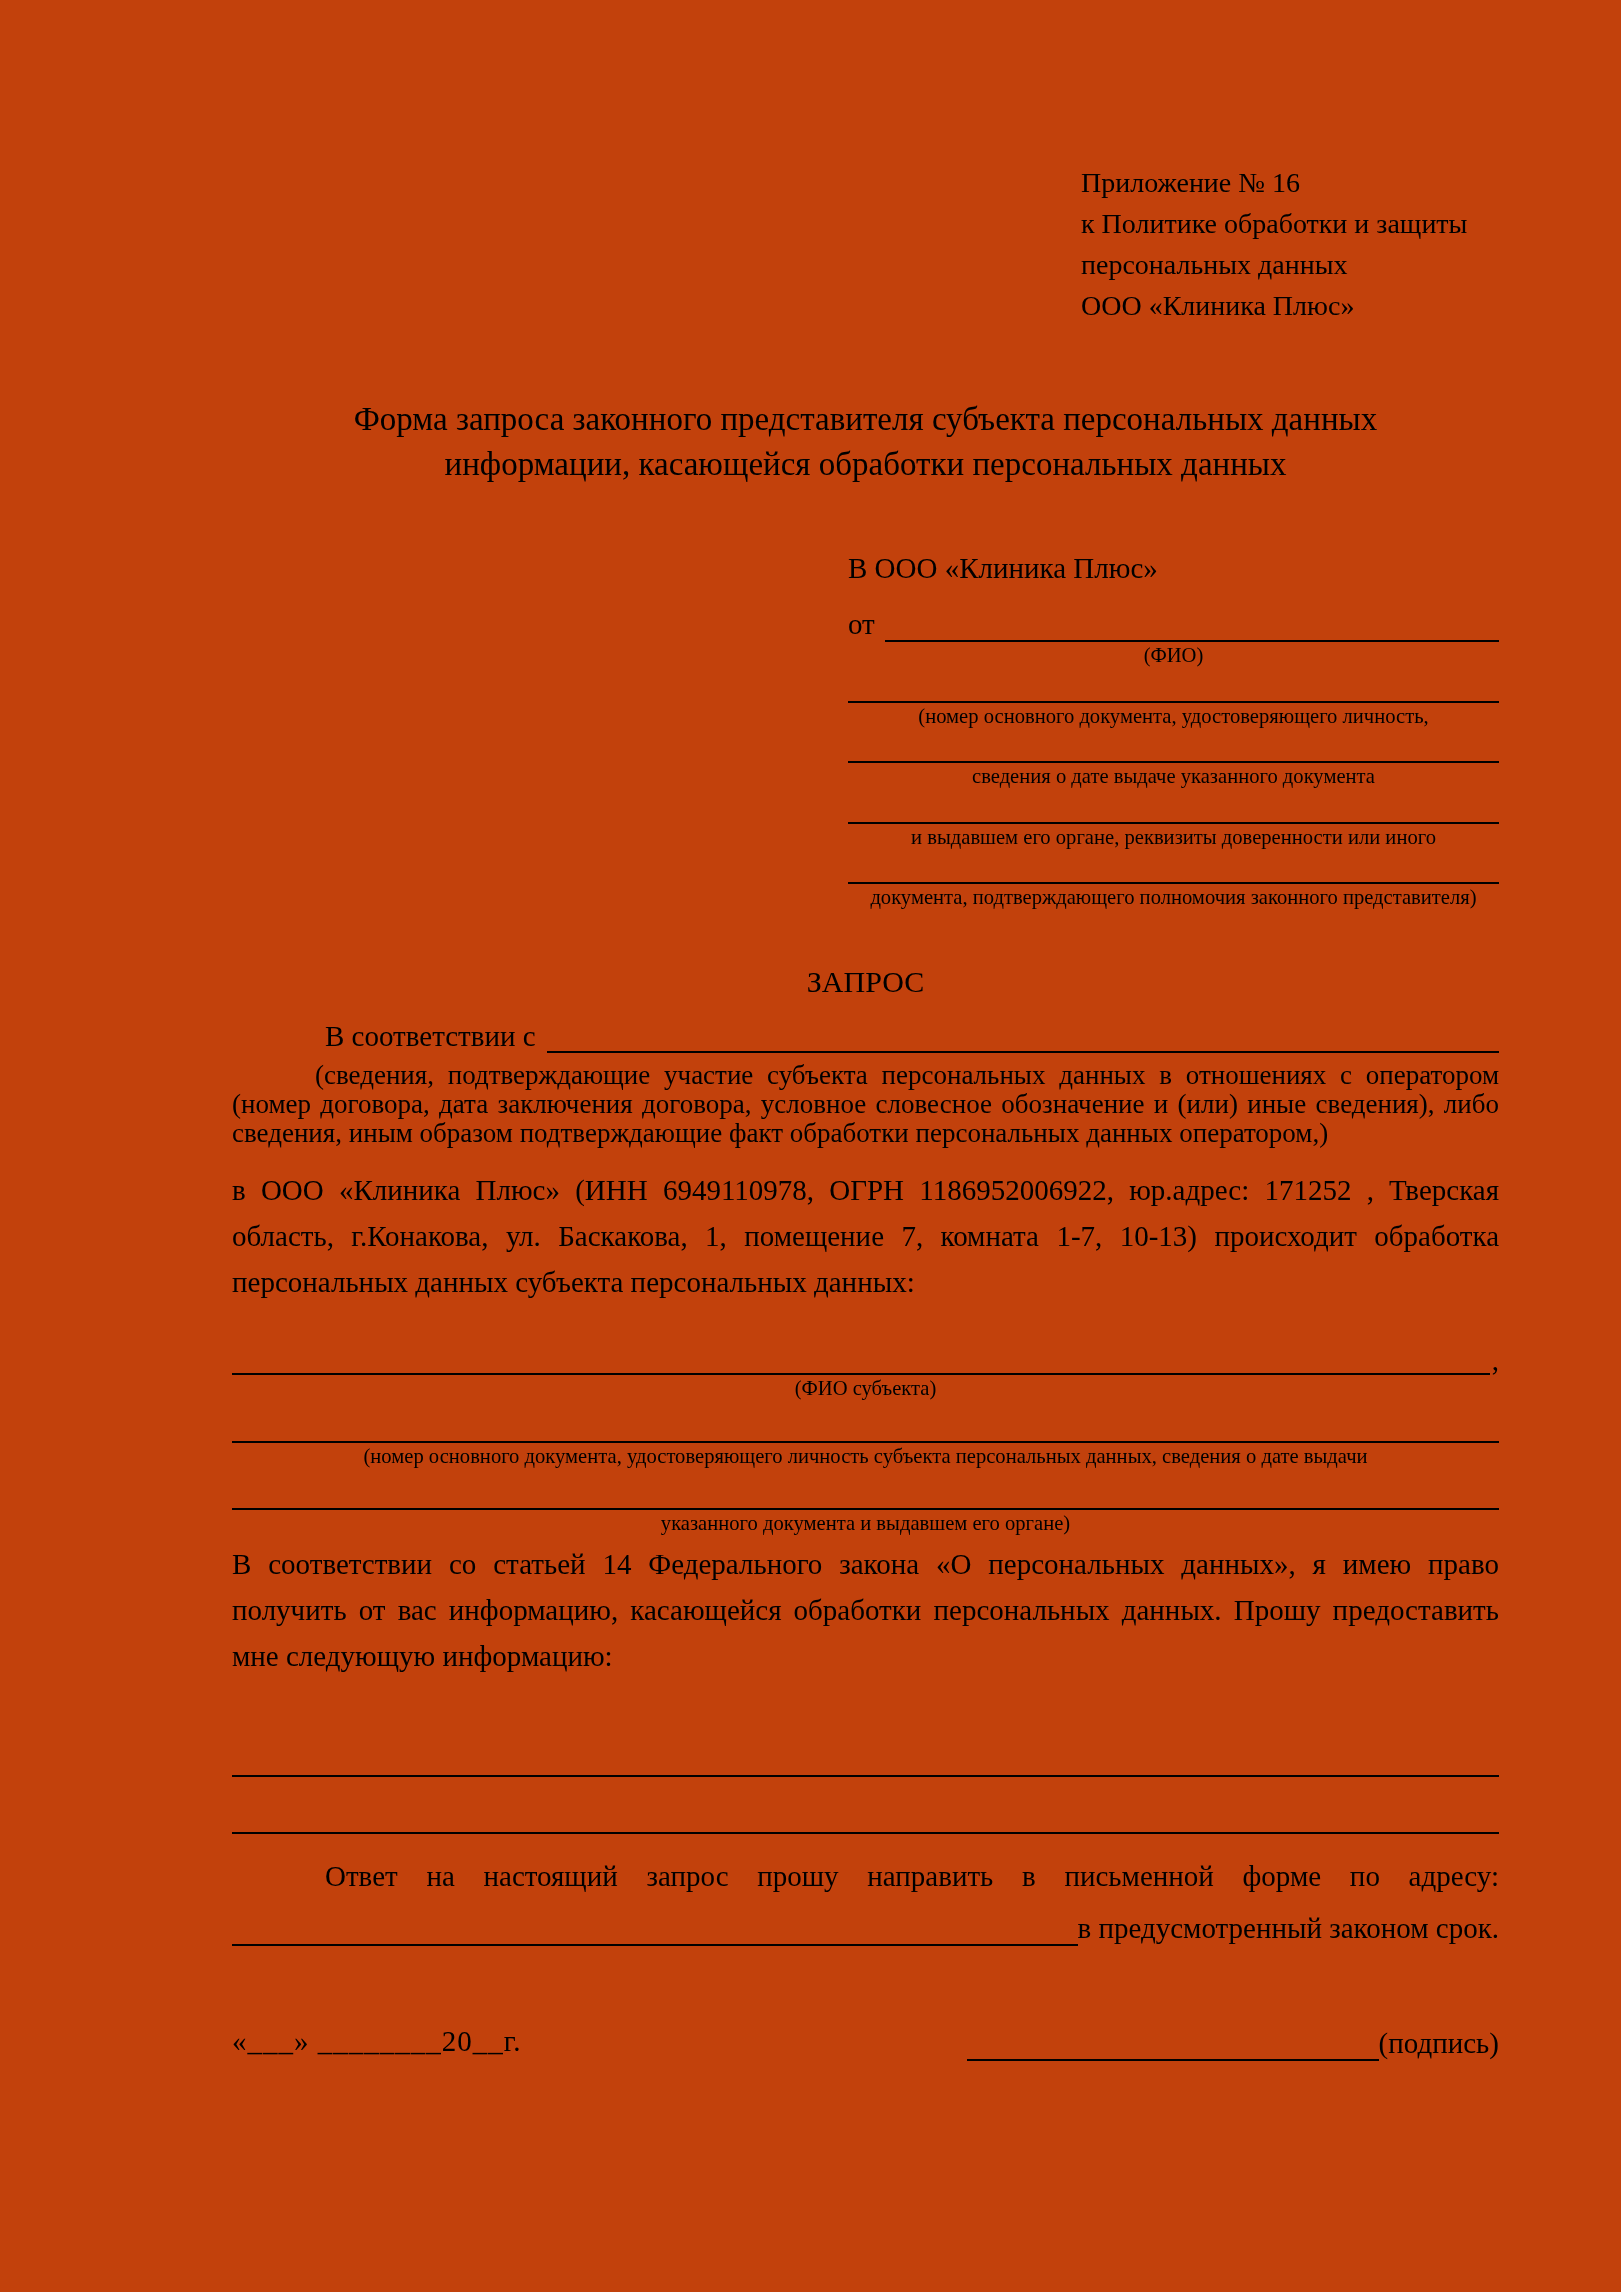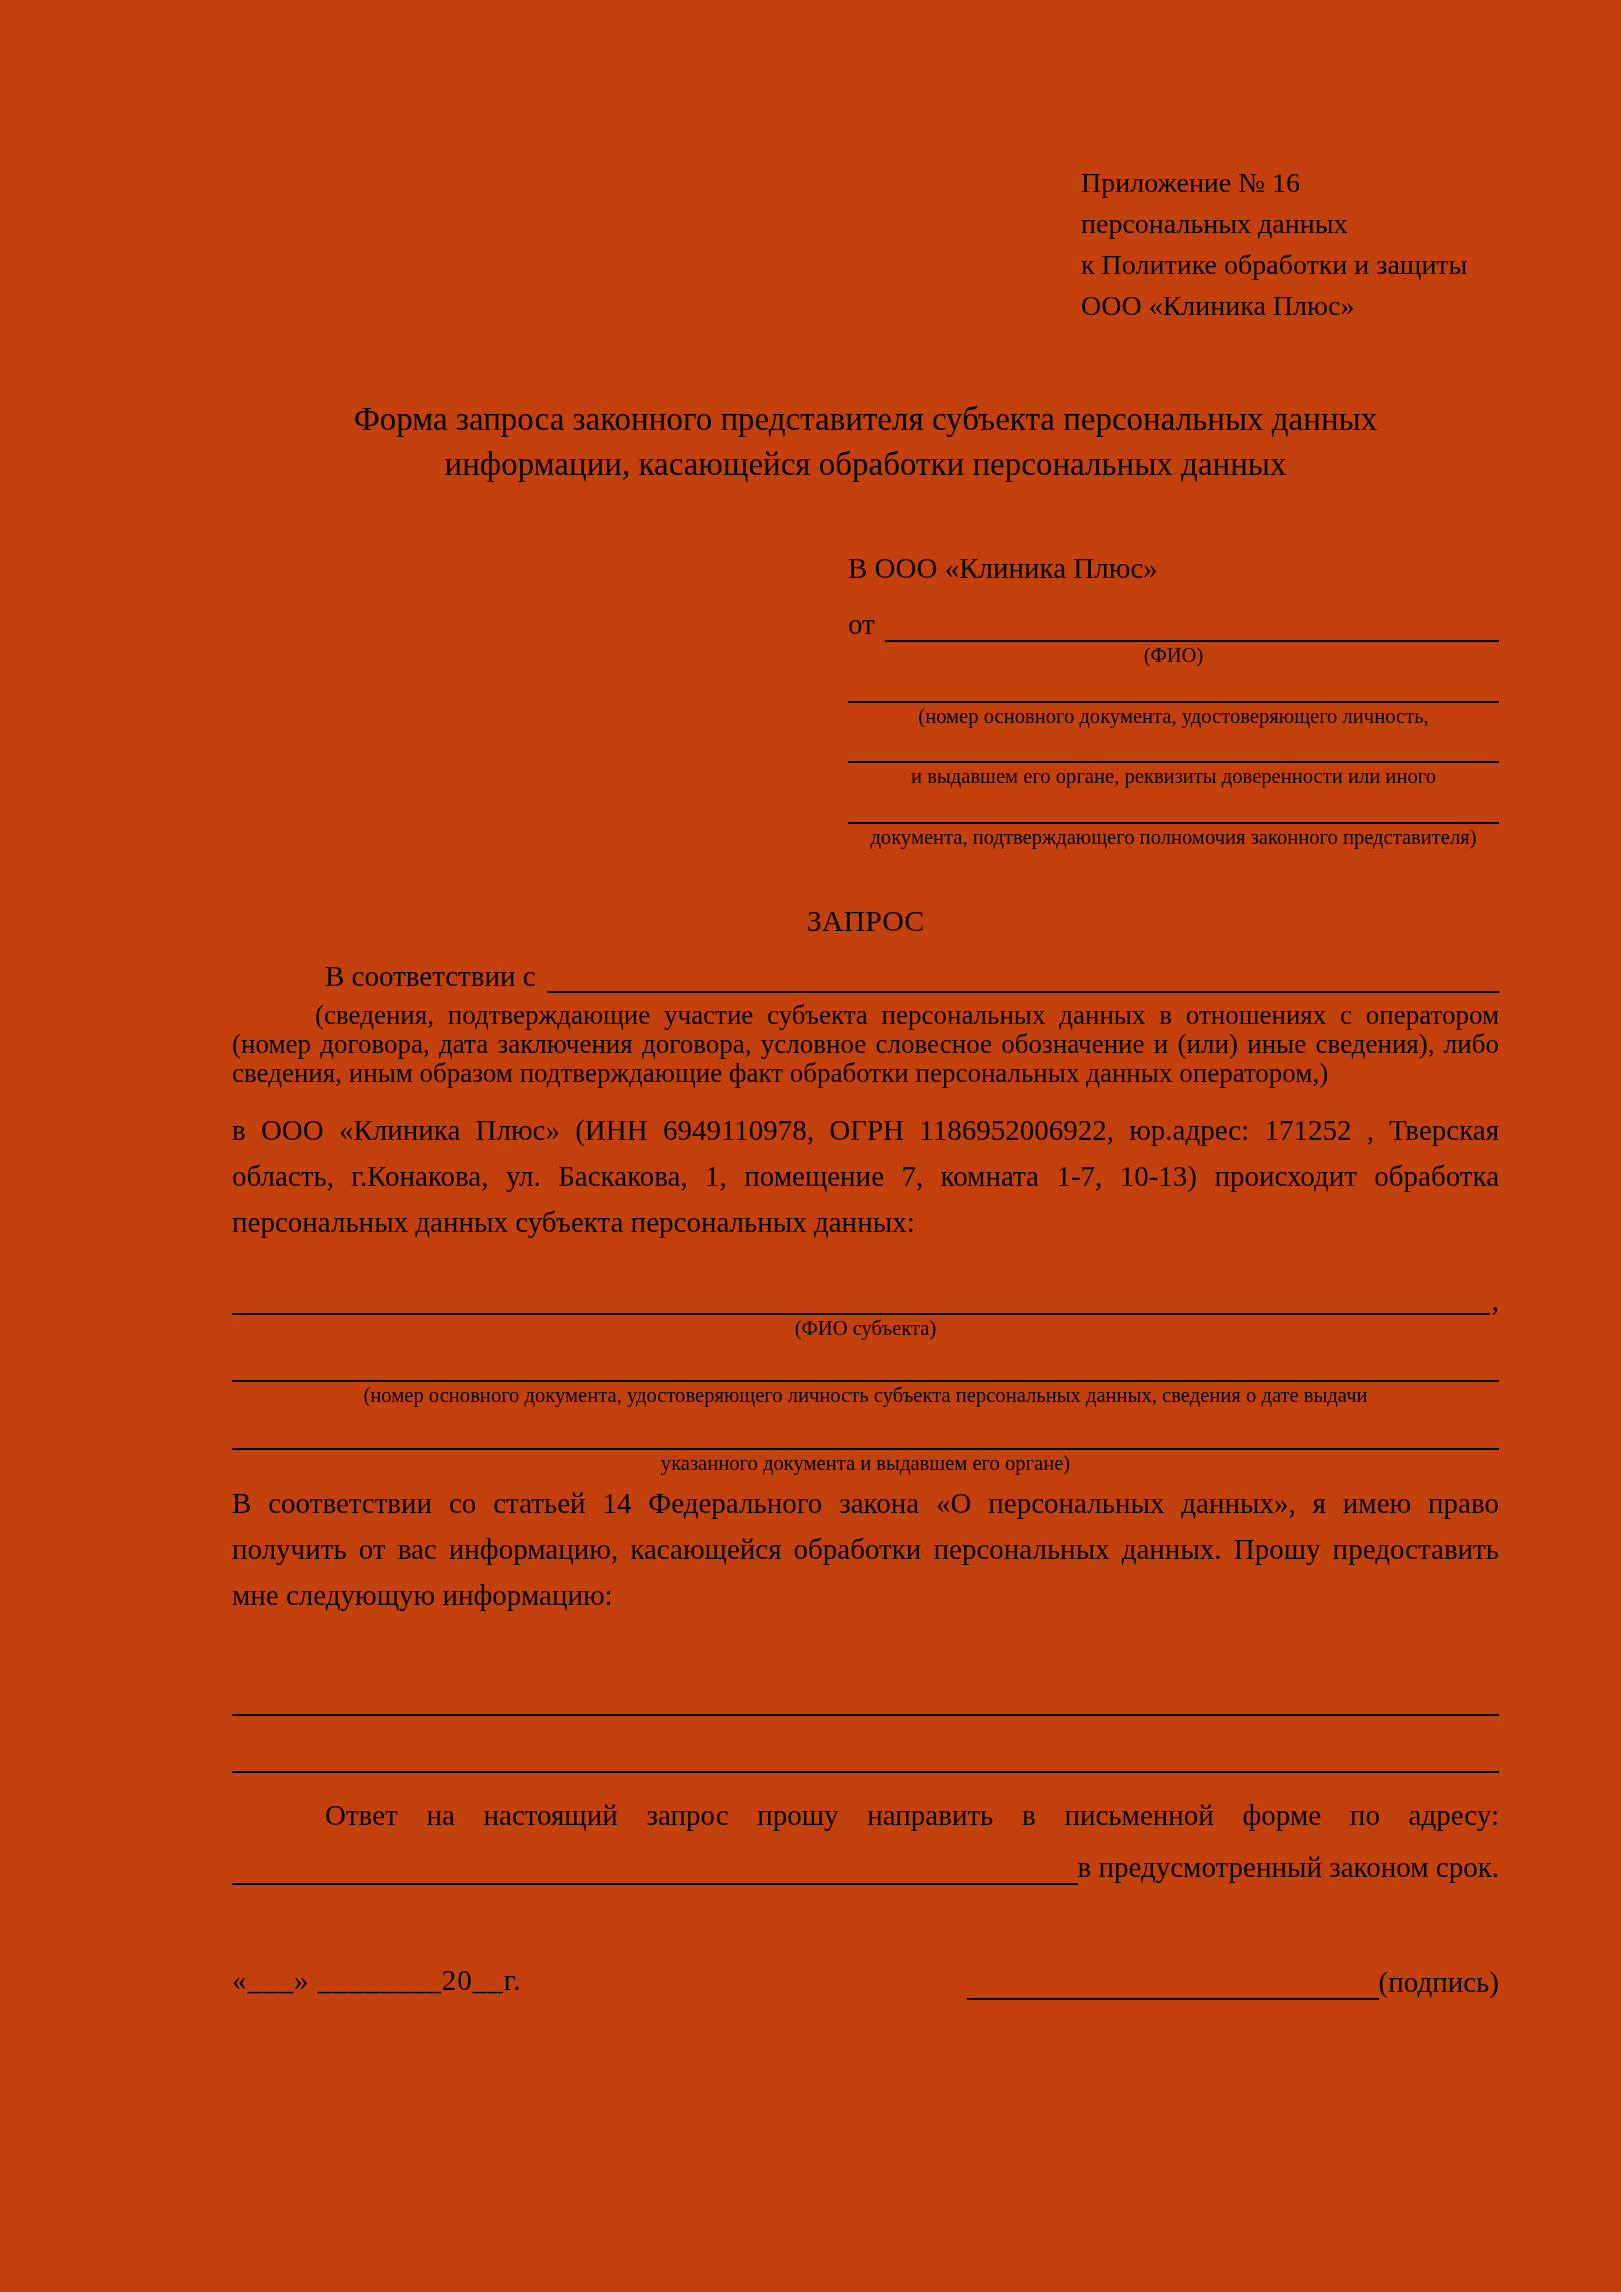--- a/index.html
+++ b/index.html
@@ -72,22 +72,22 @@
   .sig-caption { line-height:35px; }
 </style>
 </head>
 <body>
 
 <div class="page">
   <div class="content">
 
     <div class="header-block">
       <div>Приложение № 16</div>
+      <div>к Политике обработки и защиты</div>
       <div>персональных данных</div>
-      <div>к Политике обработки и защиты</div>
       <div>ООО «Клиника Плюс»</div>
     </div>
 
     <div class="doc-title">
       <div>Форма запроса законного представителя субъекта персональных данных</div>
       <div>информации, касающейся обработки персональных данных</div>
     </div>
 
     <div class="addressee">
       <div class="addr-to">В ООО «Клиника Плюс»</div>
@@ -96,20 +96,24 @@
         <span class="label">от</span>
         <div class="fill-line"></div>
       </div>
       <div class="caption">(ФИО)</div>
 
       <div class="field">
         <div class="blank-line"></div>
         <div class="caption">(номер основного документа, удостоверяющего личность,</div>
       </div>
 
+      <div class="field">
+        <div class="blank-line"></div>
+        <div class="caption">сведения о дате выдаче указанного документа</div>
+      </div>
 
       <div class="field">
         <div class="blank-line"></div>
         <div class="caption">и выдавшем его органе, реквизиты доверенности или иного</div>
       </div>
 
       <div class="field">
         <div class="blank-line"></div>
         <div class="caption">документа, подтверждающего полномочия законного представителя)</div>
       </div>

